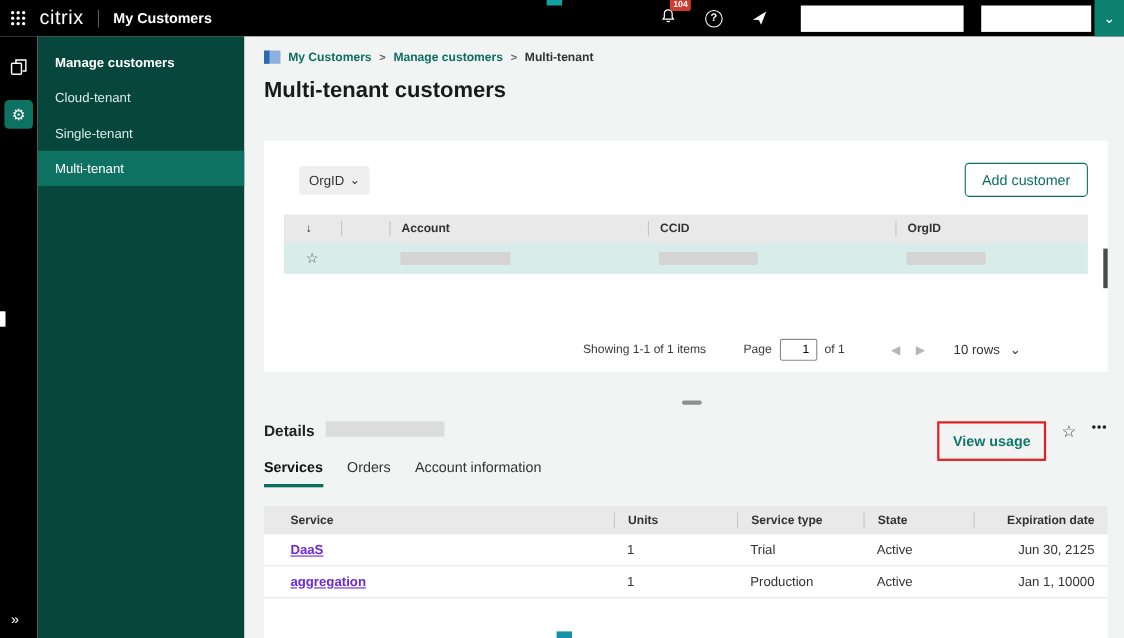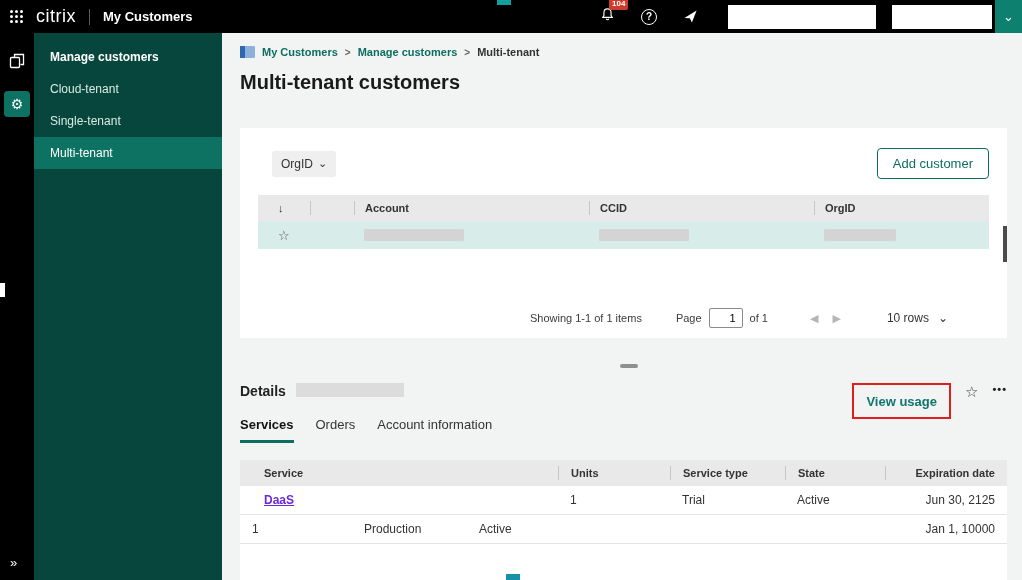--- a/index.html
+++ b/index.html
@@ -86,21 +86,21 @@
   .redact { background:#d4d4d4; height:12px; border-radius:1px; }
   .r-acct { width:100px; } .r-ccid { width:90px; } .r-org { width:72px; }
   .t1-empty { height:52px; background:#fff; }
   .t1-footer { display:flex; align-items:center; height:34px; font-size:11px; color:#3a3a3a; }
   .f-showing { margin-left:272px; }
   .f-pagegrp { margin-left:34px; display:flex; align-items:center; gap:7px; }
   .page-input { width:34px; height:20px; border:1px solid #8a8a8a; border-radius:2px; font-size:11px;
                 text-align:right; padding-right:6px; font-family:"Liberation Sans",sans-serif; }
   .f-arrows { margin-left:42px; display:flex; gap:14px; }
   .pg-arrow { color:#b5b5b5; font-size:11px; cursor:pointer; }
-  .f-rows { margin-left:46px; display:flex; align-items:center; gap:9px; font-size:12px; color:#333; cursor:pointer; }
+  .f-rows { margin-left:26px; display:flex; align-items:center; gap:9px; font-size:12px; color:#333; cursor:pointer; }
   .f-rows .chev { font-size:12px; }
   .scrollthumb { position:absolute; right:0; top:98px; width:4px; height:36px; background:#4a4a4a; }
 
   
   .divider-handle { position:absolute; left:398px; top:331px; width:18px; height:4px; background:#8f8f8f;
                     border-radius:2px; cursor:row-resize; }
 
   
   .details-bar { position:absolute; left:18px; top:350px; width:767px; display:flex; }
   .details-title { font-size:14px; font-weight:700; color:#222; }
@@ -288,20 +288,21 @@
         <div class="hc c2-5 b">Expiration date</div>
       </div>
       <div class="t2-row">
         <div class="c2-1"><span class="svc-link">DaaS</span></div>
         <div class="c2-2">1</div>
         <div class="c2-3">Trial</div>
         <div class="c2-4">Active</div>
         <div class="c2-5">Jun 30, 2125</div>
       </div>
       <div class="t2-row">
+        <div class="c2-1"><span class="svc-link">aggregation</span></div>
         <div class="c2-2">1</div>
         <div class="c2-3">Production</div>
         <div class="c2-4">Active</div>
         <div class="c2-5">Jan 1, 10000</div>
       </div>
     </div>
 
   </div>
 
   <div class="mark-top"></div>

